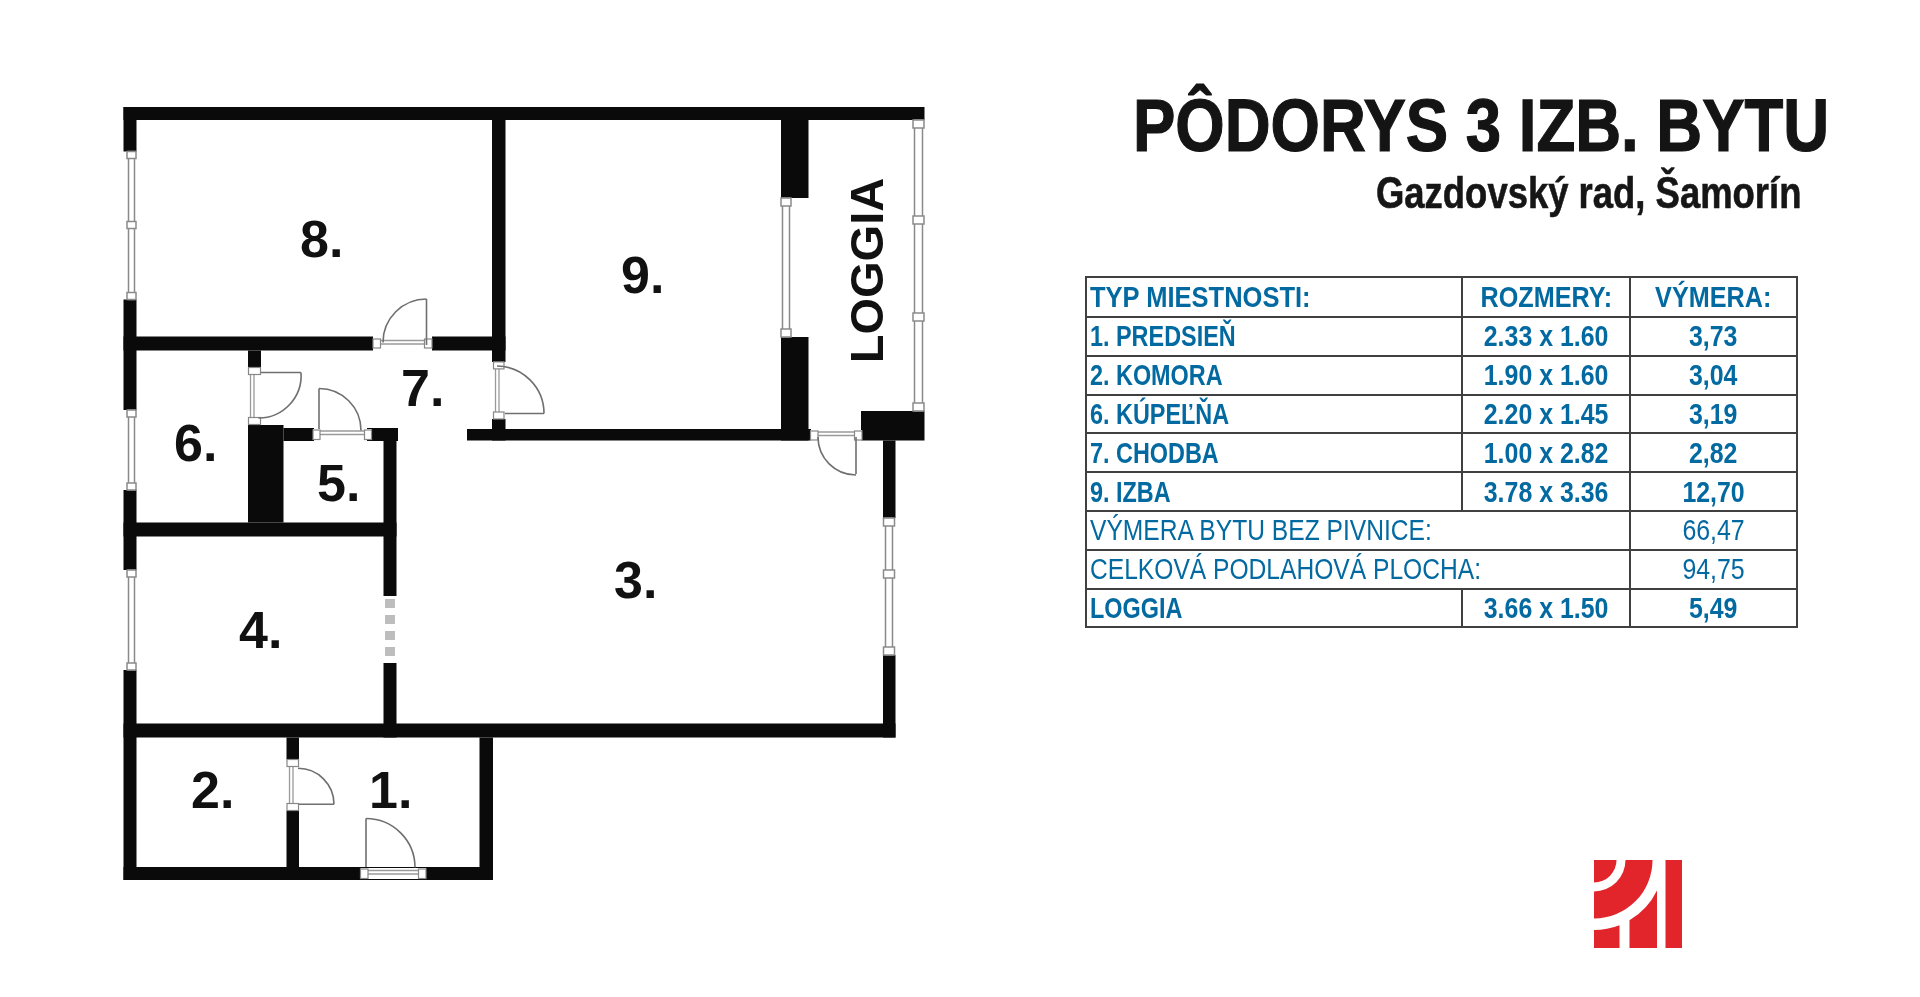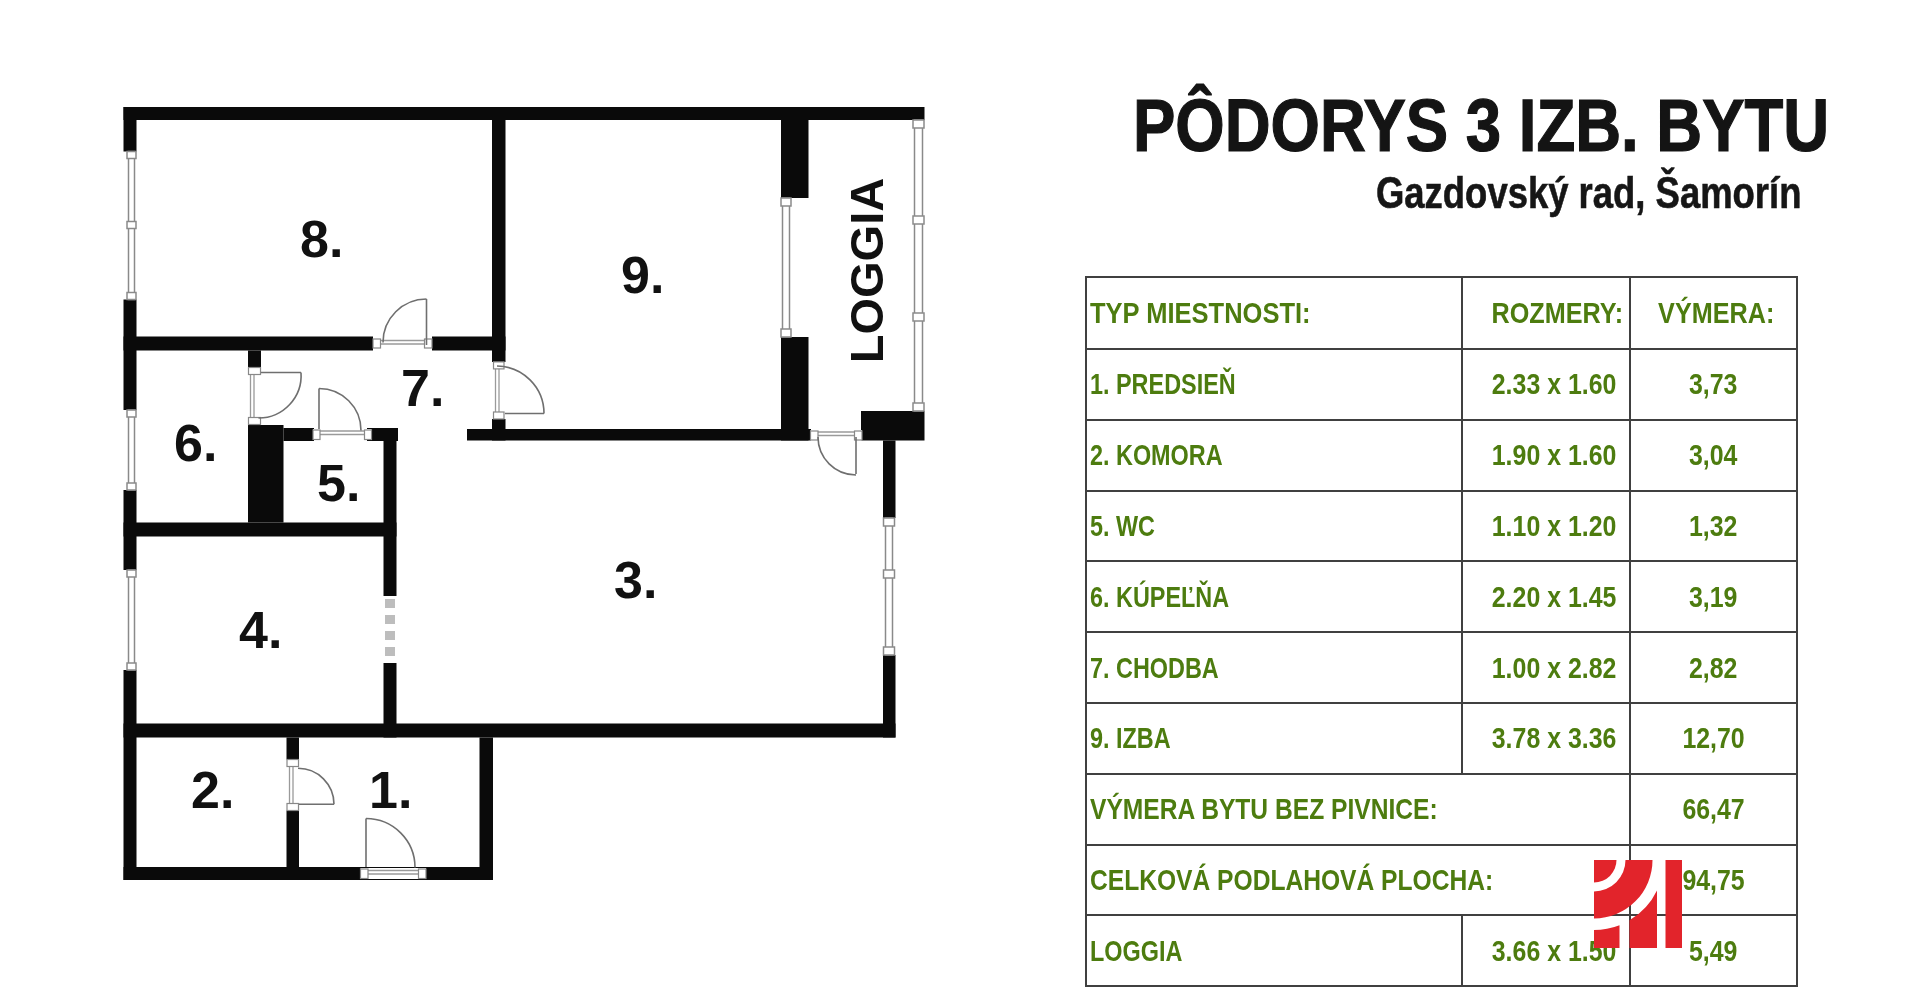--- a/index.html
+++ b/index.html
@@ -6,26 +6,26 @@
   #page{position:relative;width:1920px;height:997px;background:#ffffff;overflow:hidden;
         font-family:"Liberation Sans", sans-serif;}
   #plan{position:absolute;left:0;top:0;}
   .title{position:absolute;left:1133px;top:89px;font-size:74px;font-weight:bold;color:#141414;
          line-height:74px;white-space:nowrap;transform:scaleX(0.858);transform-origin:0 0;
          -webkit-text-stroke:1.2px #141414;}
   .subtitle{position:absolute;left:1376px;top:170px;font-size:45px;font-weight:bold;color:#161616;
          line-height:45px;white-space:nowrap;transform:scaleX(0.810);transform-origin:0 0;
          -webkit-text-stroke:0.6px #161616;}
   table.spec{position:absolute;left:1085px;top:276px;border-collapse:collapse;table-layout:fixed;
-         width:711px;font-size:30px;color:#4d7c0f;}
+         width:711px;font-size:30px;color:#0369a1;}
   table.spec td{border:2px solid #404040;padding:0 0 0 3px;height:36.8px;white-space:nowrap;
          overflow:hidden;font-weight:bold;}
   table.spec tr.hdr td{font-weight:bold;height:38px;}
-  table.spec td.c{text-align:center;padding:16px;}
-  table.spec td.b{font-weight:bold;}
+  table.spec td.c{text-align:center;padding:0;}
+  table.spec td.b{font-weight:normal;}
   table.spec span{display:inline-block;white-space:nowrap;}
   table.spec span.sl{transform:scaleX(0.78);transform-origin:0 50%;}
   table.spec span.sc{transform:scaleX(0.83);transform-origin:50% 50%;}
   table.spec tr.hdr span.sl{transform:scaleX(0.85);}
   table.spec tr.hdr span.sc{transform:scaleX(0.84);}
   table.spec td.b span.sl{transform:scaleX(0.82);}
   #logo{position:absolute;left:1594px;top:860px;}
 </style>
 </head>
 <body>
@@ -252,25 +252,20 @@
           <td><span class="sl">1. PREDSIEŇ</span></td>
           <td class="c"><span class="sc">2.33 x 1.60</span></td>
           <td class="c"><span class="sc">3,73</span></td>
         </tr>
   <tr>
           <td><span class="sl">2. KOMORA</span></td>
           <td class="c"><span class="sc">1.90 x 1.60</span></td>
           <td class="c"><span class="sc">3,04</span></td>
         </tr>
   <tr>
-          <td><span class="sl">5. WC</span></td>
-          <td class="c"><span class="sc">1.10 x 1.20</span></td>
-          <td class="c"><span class="sc">1,32</span></td>
-        </tr>
-  <tr>
           <td><span class="sl">6. KÚPEĽŇA</span></td>
           <td class="c"><span class="sc">2.20 x 1.45</span></td>
           <td class="c"><span class="sc">3,19</span></td>
         </tr>
   <tr>
           <td><span class="sl">7. CHODBA</span></td>
           <td class="c"><span class="sc">1.00 x 2.82</span></td>
           <td class="c"><span class="sc">2,82</span></td>
         </tr>
   <tr>

